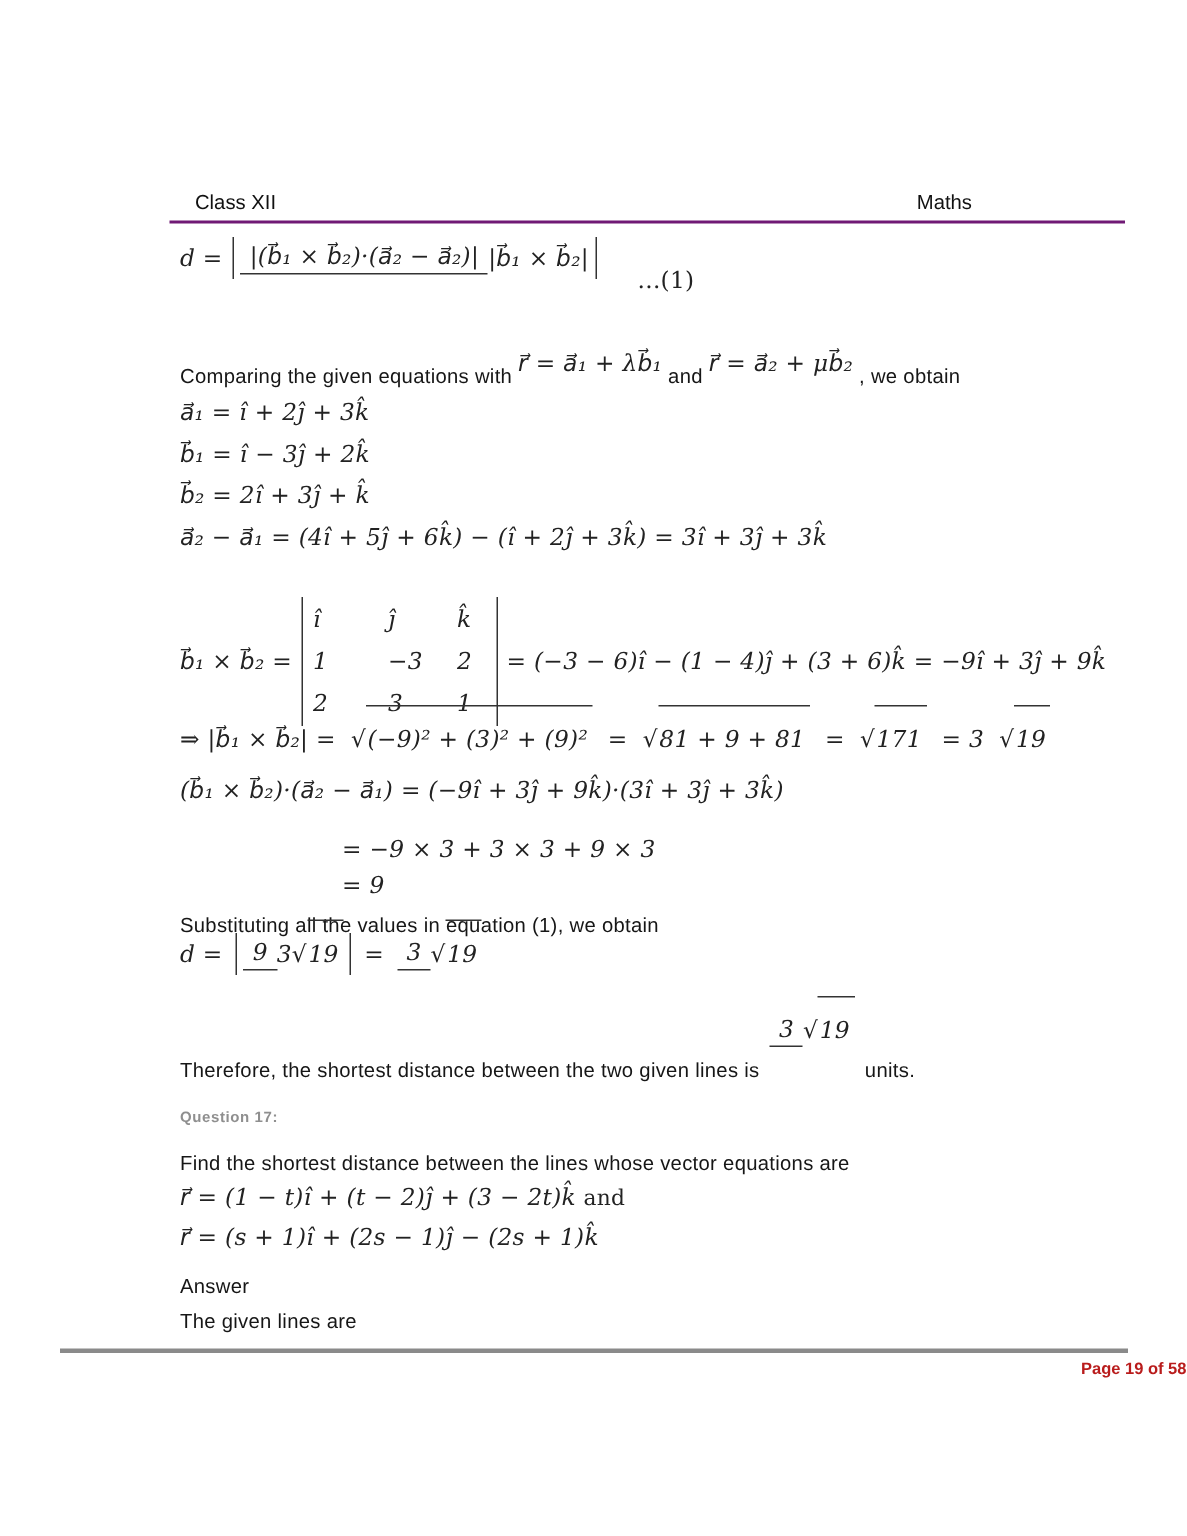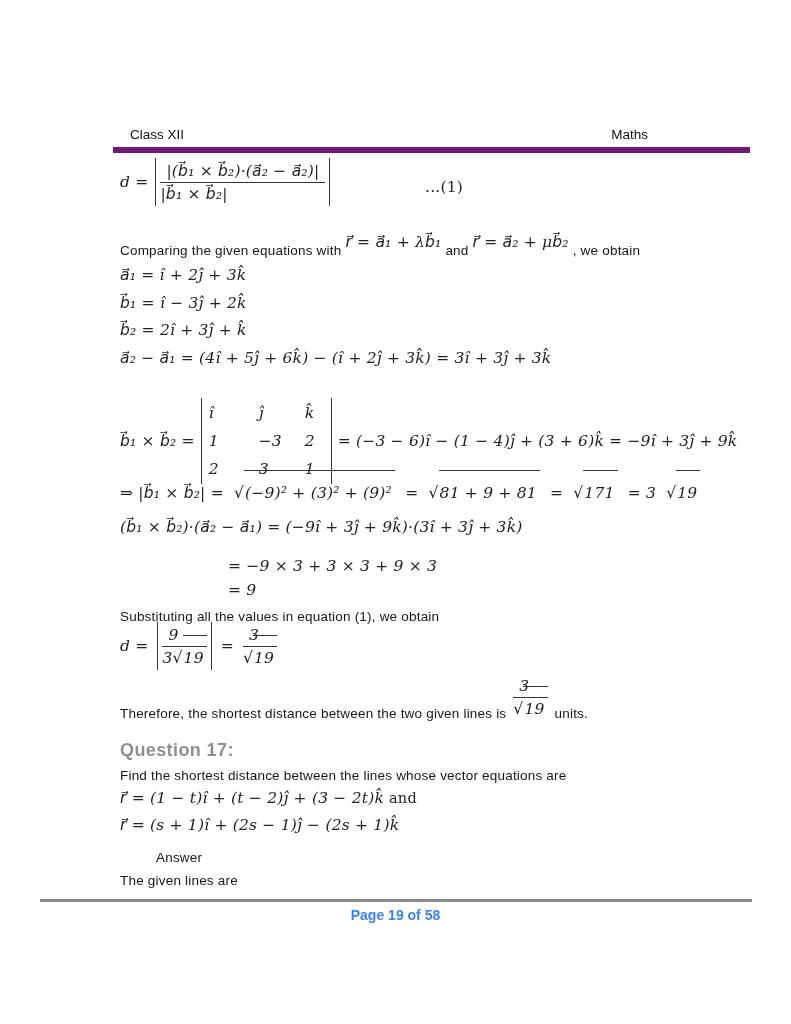--- a/index.html
+++ b/index.html
@@ -9,27 +9,27 @@
   }
   .sans { font:13.5px/1.35 "Liberation Sans","DejaVu Sans",sans-serif; color:#161616; letter-spacing:.2px; }
   .math {
     font-family:"DejaVu Serif","DejaVu Sans",serif; font-style:italic;
     font-size:15.5px; color:#222222; letter-spacing:.2px; white-space:nowrap;
   }
   .abs-sec { position:absolute; left:120px; }
 
   
   .header { position:absolute; top:127px; left:113px; width:637px; height:20px;
-            border-bottom:6px solid #701a75; font-size:13.5px; color:#111; }
+            border-bottom:2px solid #701a75; font-size:13.5px; color:#111; }
   .header .h-left  { position:absolute; left:17px; top:0; }
   .header .h-center{ position:absolute; left:283px; top:0; transform:translateX(-50%); white-space:nowrap; }
   .header .h-right { position:absolute; right:102px; top:0; }
 
   
-  .frac { display:inline-flex; flex-direction:column; text-align:left; }
+  .frac { display:inline-flex; flex-direction:row; text-align:left; }
   .frac .num { border-bottom:1px solid #333; padding:1px 6px 2px; }
   .frac .den { padding-top:2px; }
   .abs-wrap { display:inline-flex; align-items:center;
               border-left:1.5px solid #333; border-right:1.5px solid #333; padding:3px 4px; }
   .sq { white-space:nowrap; display:inline; }
   .sq .sign { font-style:normal; }
   .sq .rad  { border-top:1px solid #333; padding:13px 3px 0 1px; }
 
   
   .s-eq1 { top:158px; display:flex; align-items:center; gap:7px; }
@@ -61,32 +61,32 @@
   .s-sub { top:608px; }
 
   
   .s-eqd { top:622px; display:flex; align-items:center; gap:9px; }
 
   
   .s-therefore { top:676px; display:flex; align-items:flex-end; gap:7px; height:46px; }
   .s-therefore .frac { align-self:flex-start; }
   .s-therefore .sans { line-height:17px; }
 
-  .s-qlabel { top:740px; font-weight:bold; font-size:18px; color:#8f8f8f; letter-spacing:.4px; }
+  .s-qlabel { top:740px; font-weight:bold; font-size:10px; color:#8f8f8f; letter-spacing:.4px; }
   .s-qtext  { top:767px; }
   .s-qeq1   { top:789px; }
   .s-qeq2   { top:816px; }
   .q-suffix { font-style:normal; margin-left:5px; font-size:14.5px; }
-  .s-answer { top:849px;margin-left:36px; }
+  .s-answer { top:849px; }
   .s-given  { top:872px; }
 
   
   .f-rule { position:absolute; top:899px; left:40px; width:712px; height:3px; background:#8a8a8a; }
-  .f-text { position:absolute; top:907px; left:0; width:100%; text-align:center;
-            font-weight:bold; font-size:14px; color:#3b82f6; }
+  .f-text { position:absolute; top:907px; left:0; width:100%; text-align:right;
+            font-weight:bold; font-size:11px; color:#b91c1c; }
 </style>
 </head>
 <body>
 
 <div class="page">
 
   <div class="header">
     <span class="h-left">Class XII</span>
     <span class="h-right">Maths</span>
   </div>

